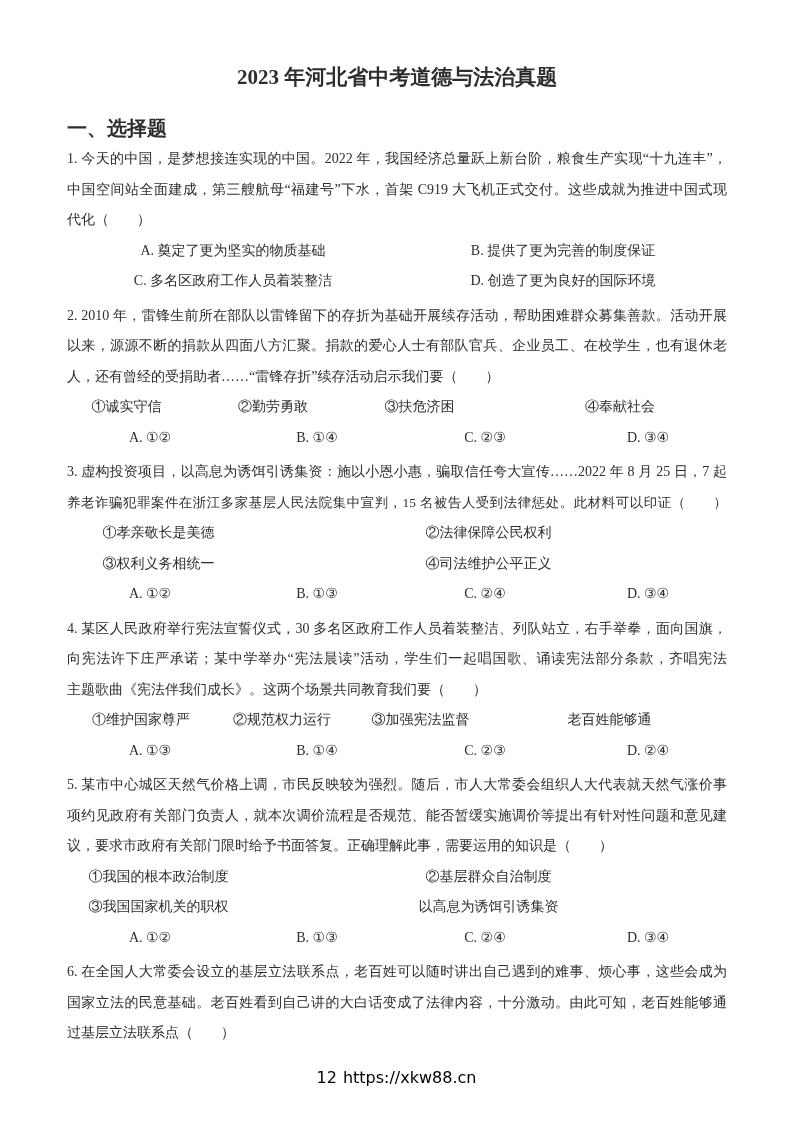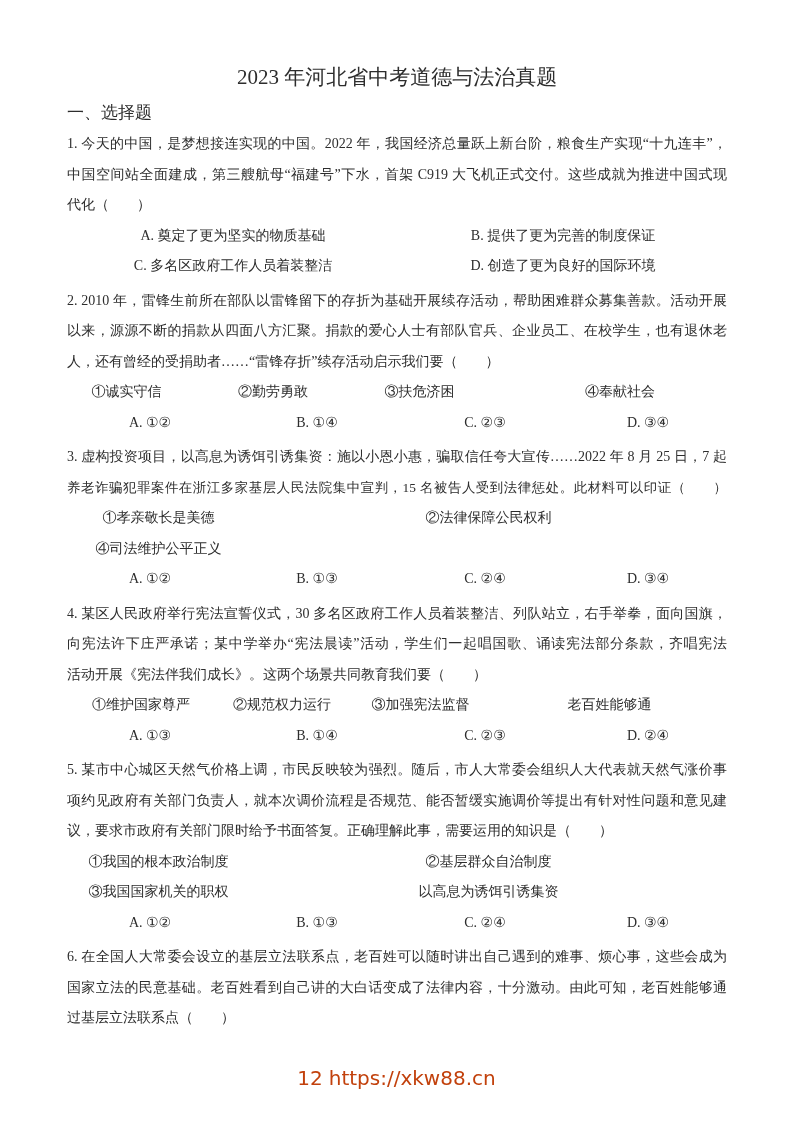--- a/index.html
+++ b/index.html
@@ -2,37 +2,37 @@
 <html><head>
 <meta charset="utf-8">
 <style>
   html,body{margin:0;padding:0;background:#e9e9e9;}
   .page{
     position:relative;width:793px;height:1122px;background:#ffffff;
     font-family:"Liberation Serif","DejaVu Serif",serif;color:#2d2d2d;
     overflow:hidden;margin:0 auto;
   }
   .content{position:absolute;left:67px;top:62px;width:660px;}
-  .doc-title{text-align:center;font-weight:normal;font-size:21px;line-height:30px;white-space:nowrap;}
-  .section-heading{font-size:17px;font-weight:normal;line-height:24px;margin-top:9px;}
+  .doc-title{text-align:center;font-weight:bold;font-size:21px;line-height:30px;white-space:nowrap;}
+  .section-heading{font-size:20px;font-weight:bold;line-height:24px;margin-top:24px;}
   .question{margin-top:4px;}
   .qline{font-size:14px;line-height:30.5px;text-align:justify;white-space:nowrap;}
   .qline.just{text-align-last:justify;overflow:hidden;}
   .qline.tight{font-size:13.4px;}
   .row{display:grid;font-size:14px;line-height:30.5px;text-align:center;}
   .cell{white-space:nowrap;overflow:hidden;}
   .cols-ab{grid-template-columns:332px 1fr;}
   .cols-abcd{grid-template-columns:166px 168px 168px 1fr;}
   .cols-items2{grid-template-columns:183px 1fr;}
   .cols-items4a{grid-template-columns:119px 106px 119px 1fr;gap:34px;}
   .cols-items4b{grid-template-columns:148px 134px 143px 1fr;}
   .page-footer{
     position:absolute;top:1066px;left:0;width:100%;text-align:center;
     font-family:"DejaVu Sans","Liberation Sans",sans-serif;
-    font-size:20px;line-height:24px;color:#c2410c;
+    font-size:16px;line-height:24px;color:#000000;
   }
   .page-footer span{margin:0 3px;}
 </style>
 </head>
 <body>
 
 <div class="page">
   <div class="content">
 
     <div class="doc-title">2023 年河北省中考道德与法治真题</div>
@@ -72,34 +72,35 @@
     </section>
 
     <section class="question">
       <div class="qline just">3. 虚构投资项目，以高息为诱饵引诱集资：施以小恩小惠，骗取信任夸大宣传……2022 年 8 月 25 日，7 起</div>
       <div class="qline just tight">养老诈骗犯罪案件在浙江多家基层人民法院集中宣判，15 名被告人受到法律惩处。此材料可以印证（　　）</div>
       <div class="row cols-items2">
         <span class="cell">①孝亲敬长是美德</span>
         <span class="cell">②法律保障公民权利</span>
       </div>
       <div class="row cols-items2">
+        <span class="cell">③权利义务相统一</span>
         <span class="cell">④司法维护公平正义</span>
       </div>
       <div class="row cols-abcd">
         <span class="cell">A. ①②</span>
         <span class="cell">B. ①③</span>
         <span class="cell">C. ②④</span>
         <span class="cell">D. ③④</span>
       </div>
     </section>
 
     <section class="question">
       <div class="qline just">4. 某区人民政府举行宪法宣誓仪式，30 多名区政府工作人员着装整洁、列队站立，右手举拳，面向国旗，</div>
       <div class="qline just">向宪法许下庄严承诺；某中学举办“宪法晨读”活动，学生们一起唱国歌、诵读宪法部分条款，齐唱宪法</div>
-      <div class="qline">活动开展《宪法伴我们成长》。这两个场景共同教育我们要（　　）</div>
+      <div class="qline">主题歌曲《宪法伴我们成长》。这两个场景共同教育我们要（　　）</div>
       <div class="row cols-items4b">
         <span class="cell">①维护国家尊严</span>
         <span class="cell">②规范权力运行</span>
         <span class="cell">③加强宪法监督</span>
         <span class="cell">老百姓能够通</span>
       </div>
       <div class="row cols-abcd">
         <span class="cell">A. ①③</span>
         <span class="cell">B. ①④</span>
         <span class="cell">C. ②③</span>

